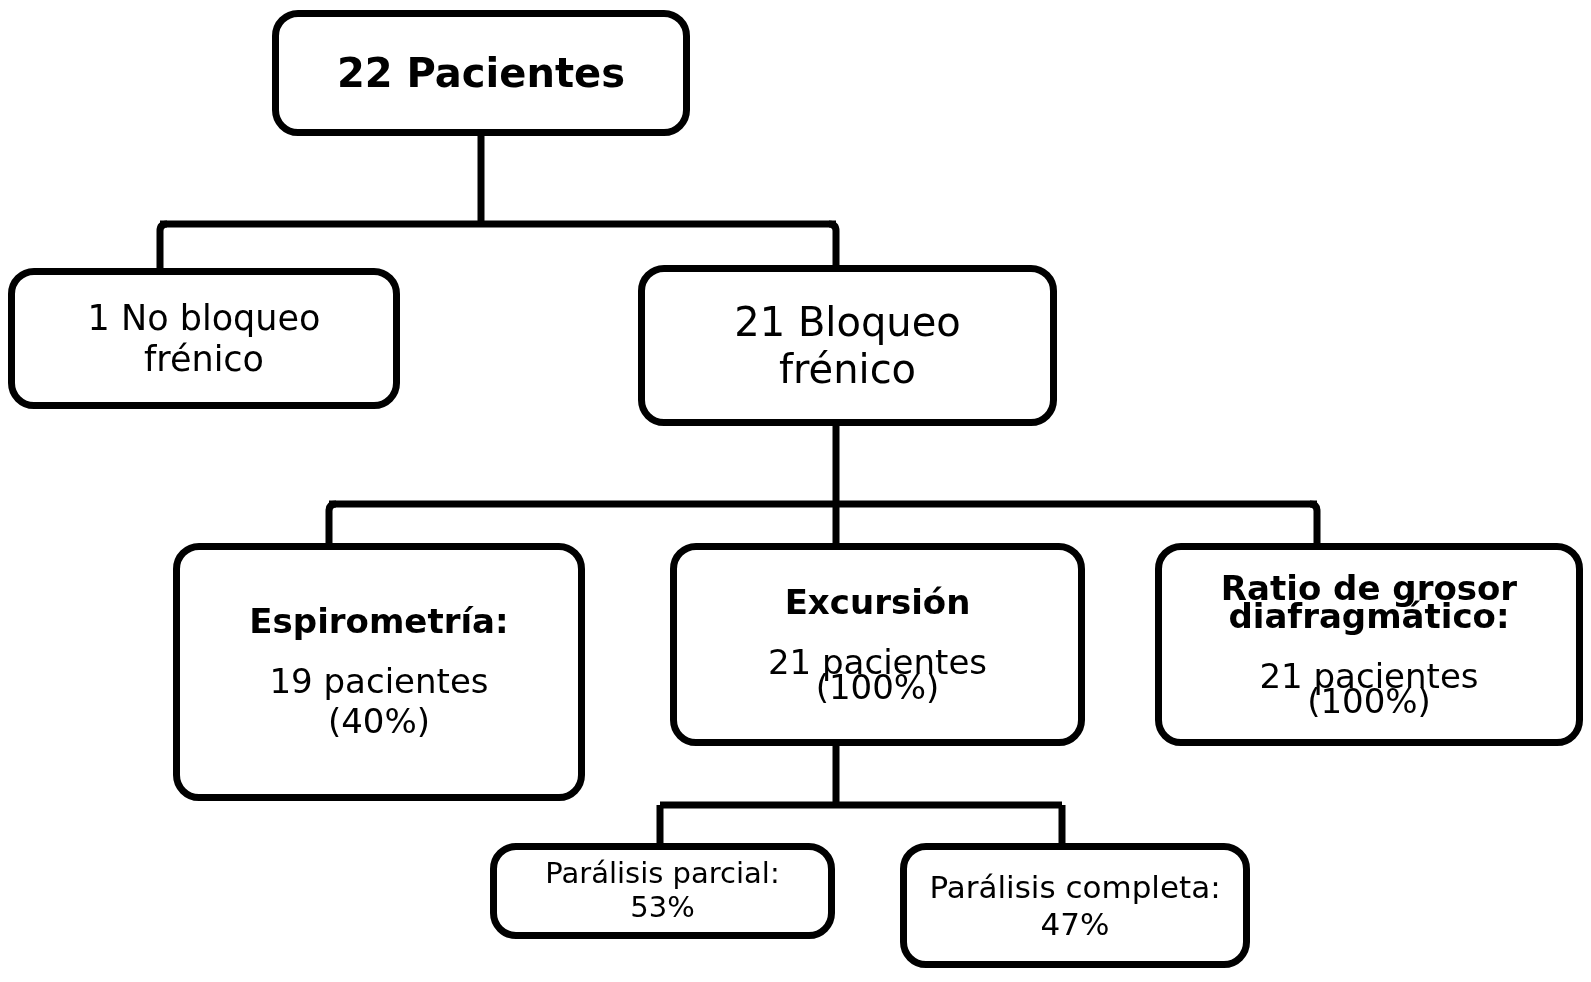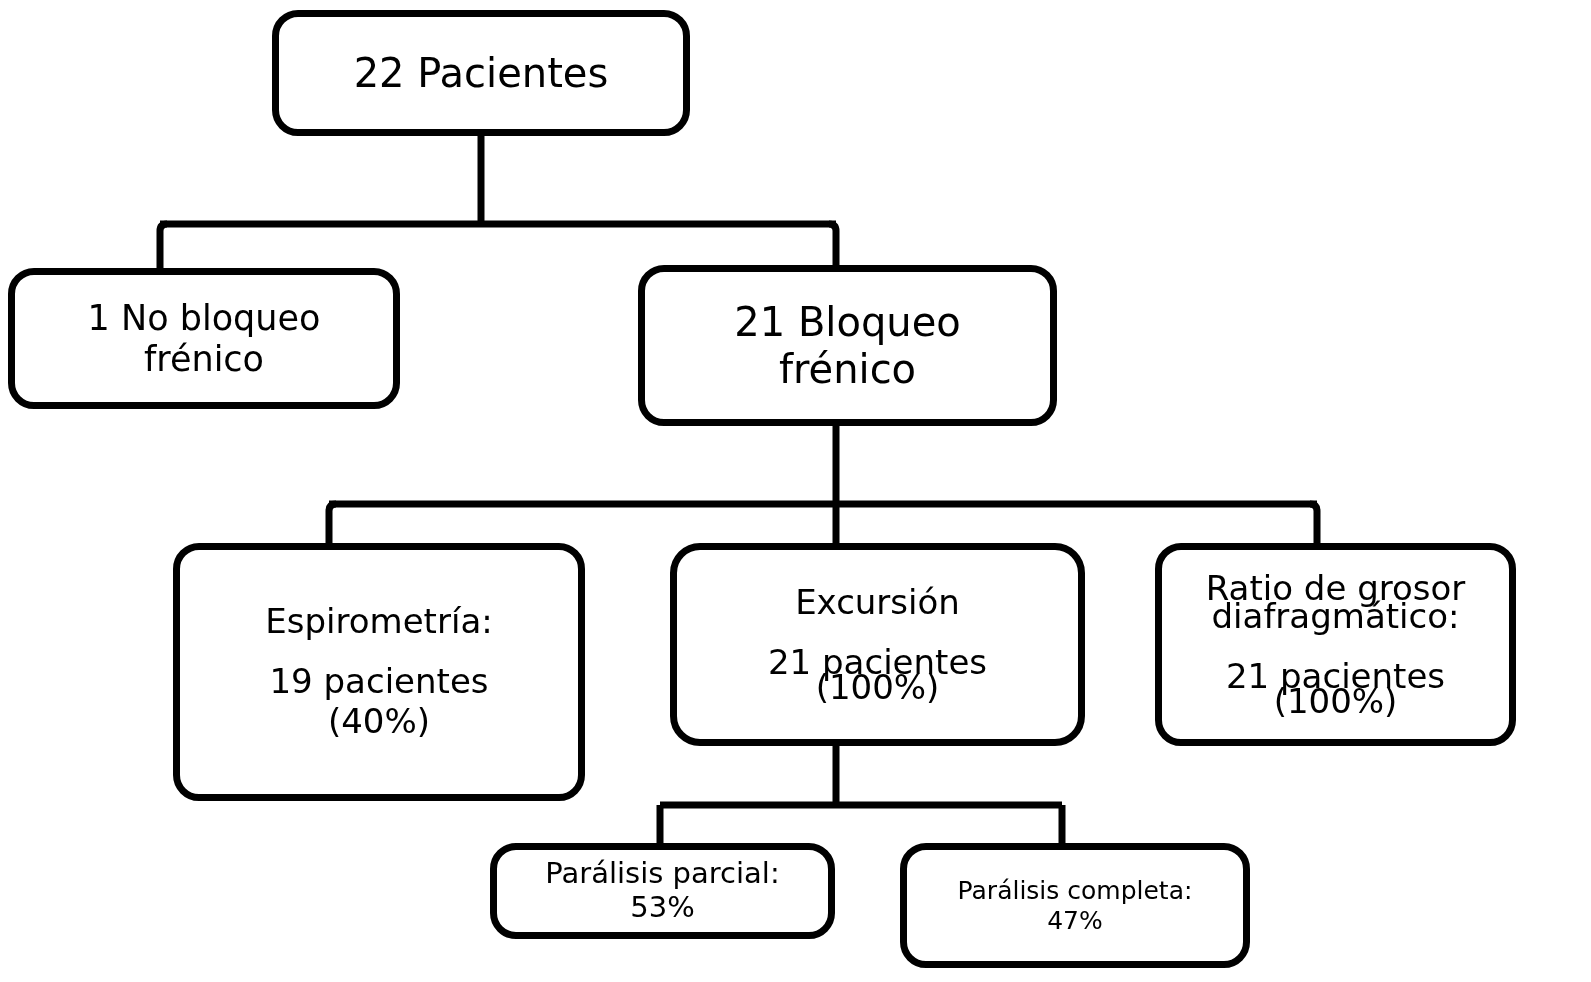--- a/index.html
+++ b/index.html
@@ -30,21 +30,21 @@
     background: #ffffff;
     display: flex;
     flex-direction: column;
     align-items: center;
     justify-content: center;
     text-align: center;
     color: #000000;
     line-height: 1.17;
   }
   .node-title-bold {
-    font-weight: normal;
+    font-weight: bold;
   }
   .node-sub {
     font-weight: normal;
   }
 
   
   #box-total {
     left: 272px; top: 10px; width: 418px; height: 126px;
     font-size: 40px;
     font-weight: bold;
@@ -61,24 +61,23 @@
   }
 
   
   #box-spiro {
     left: 173px; top: 543px; width: 412px; height: 258px;
     font-size: 34px;
   }
   #box-excursion {
     left: 670px; top: 543px; width: 415px; height: 203px;
     font-size: 34px;
-    border-radius: 30px;
   }
   #box-ratio {
-    left: 1155px; top: 543px; width: 361px; height: 203px;
+    left: 1155px; top: 543px; width: 428px; height: 203px;
     font-size: 34px;
   }
   .lvl3-gap { height: 20px; }
 
   
   #box-excursion .node-title-bold,
   #box-ratio .node-title-bold {
     margin-top: -12px;
   }
   #box-excursion .node-sub,
@@ -86,21 +85,21 @@
     margin-bottom: -14px;
   }
 
   
   #box-partial {
     left: 490px; top: 843px; width: 345px; height: 96px;
     font-size: 29px;
   }
   #box-complete {
     left: 900px; top: 843px; width: 350px; height: 125px;
-    font-size: 25px;
+    font-size: 31px;
   }
 </style>
 </head>
 <body>
 
 <div id="chart-root">
 
   <svg class="flow-svg" viewBox="0 0 1591 982">
     <g fill="none" stroke="#000000" stroke-width="7" stroke-linecap="butt">
 

